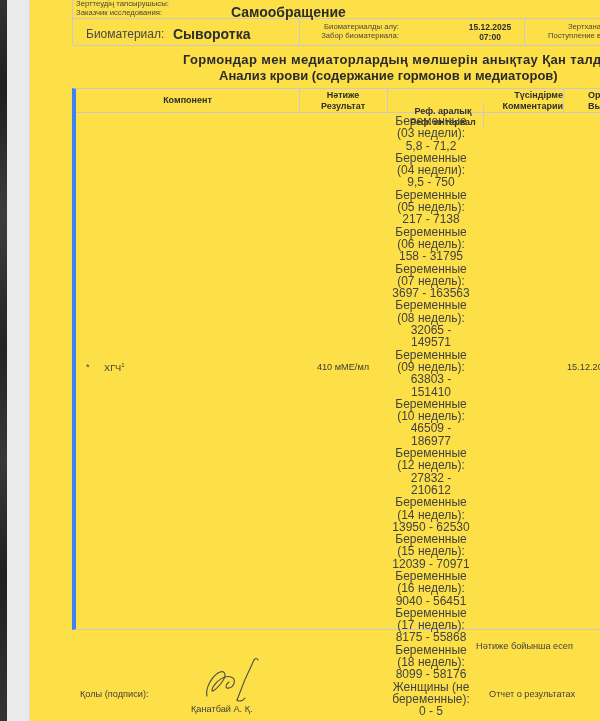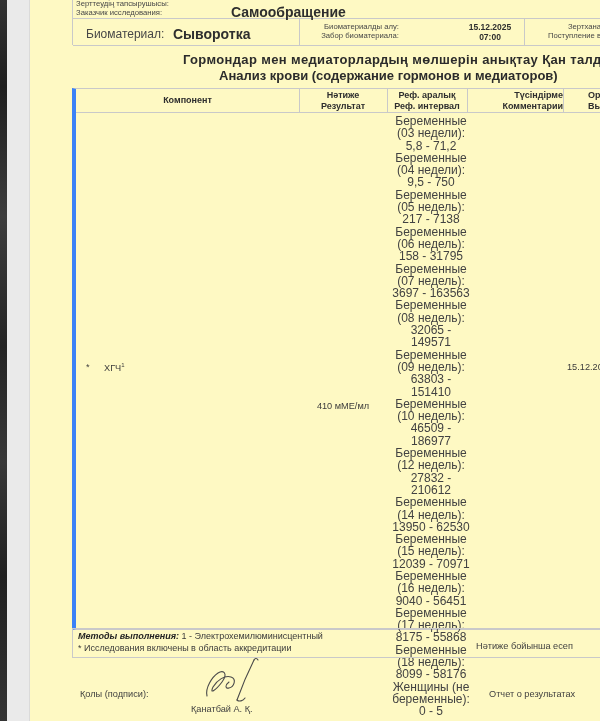--- a/index.html
+++ b/index.html
@@ -1,17 +1,17 @@
 <!DOCTYPE html>
 <html><head>
 <meta charset="utf-8">
 <style>
   html,body{margin:0;padding:0;background:#fff;}
   .screen{
-    position:relative;width:600px;height:721px;overflow:hidden;background:#fef9c3;
+    position:relative;width:600px;height:721px;overflow:hidden;background:#fde047;
     font-family:"Liberation Sans",sans-serif;color:#3d3d3d;
   }
   .abs{position:absolute;}
   
   .edge-dark{left:0;top:0;width:7px;height:721px;
     background:linear-gradient(180deg,#333 0%,#1f1f1f 12%,#3d3d3d 30%,#242424 48%,#383838 64%,#202020 80%,#343434 100%);}
   .edge-gray{left:7px;top:0;width:22px;height:721px;background:#eaeaea;border-right:1px solid #dadada;}
   
   .info-table{left:72px;top:0;width:528px;height:45px;border-left:1px solid #c9c9c9;}
   .row-a{position:absolute;left:0;top:0;width:528px;height:18px;border-bottom:1px solid #c9c9c9;}
@@ -83,63 +83,59 @@
   <div class="abs main-table">
     <div class="thead">
       <div class="th" style="left:0;width:223px;">
         <div>Компонент</div>
         <div></div>
       </div>
       <div class="th" style="left:223px;width:88px;">
         <div>Нәтиже</div>
         <div>Результат</div>
       </div>
-      <div class="th" style="left:311px;width:80px;">
+      <div class="th" style="left:327px;width:80px;margin-top:16px;">
         <div>Реф. аралық</div>
         <div>Реф. интервал</div>
       </div>
       <div class="th" style="left:391px;width:96px;align-items:flex-end;">
         <div>Түсіндірме</div>
         <div>Комментарии</div>
       </div>
       <div class="th" style="left:487px;width:41px;">
         <div>Ор</div>
         <div>Вы</div>
       </div>
     </div>
 
     <div class="abs cell-line" style="left:10px;top:273px;">*</div>
     <div class="abs cell-line" style="left:28px;top:273px;">
       <span>ХГЧ</span><sup>1</sup>
     </div>
-    <div class="abs cell-line" style="left:223px;top:273px;width:88px;text-align:center;margin-top:39px;">410 мМЕ/мл</div>
+    <div class="abs cell-line" style="left:223px;top:273px;width:88px;text-align:center;">410 мМЕ/мл</div>
     <div class="abs ref-list">
         <div>Беременные (03 недели): 5,8 - 71,2</div>
         <div>Беременные (04 недели): 9,5 - 750</div>
         <div>Беременные (05 недель): 217 - 7138</div>
         <div>Беременные (06 недель): 158 - 31795</div>
         <div>Беременные (07 недель): 3697 - 163563</div>
         <div>Беременные (08 недель): 32065 - 149571</div>
         <div>Беременные (09 недель): 63803 - 151410</div>
         <div>Беременные (10 недель): 46509 - 186977</div>
         <div>Беременные (12 недель): 27832 - 210612</div>
         <div>Беременные (14 недель): 13950 - 62530</div>
         <div>Беременные (15 недель): 12039 - 70971</div>
         <div>Беременные (16 недель): 9040 - 56451</div>
         <div>Беременные (17 недель): 8175 - 55868</div>
         <div>Беременные (18 недель): 8099 - 58176</div>
         <div>Женщины (не беременные): 0 - 5</div>
       </div>
     <div class="abs cell-line" style="left:491px;top:273px;white-space:nowrap;">15.12.2025</div>
   </div>
 
-  <div class="abs methods">
-    <div><b><i>Методы выполнения:</i></b> <span>1 - Электрохемилюминисцентный</span></div>
-    <div>* Исследования включены в область аккредитации</div>
-  </div>
 
   <div class="abs foot-txt" style="left:80px;top:689px;">Қолы (подписи):</div>
 
   <svg class="abs sig-svg" width="64" height="48" viewBox="0 0 64 48">
     <path d="M7,39 C5,31 12,20 18,16 C24,12 28,17 22,25 C16,33 9,38 13,30 C17,23 25,18 31,20 C37,22 34,30 29,31 C25,32 25,28 29,25"></path>
     <path d="M54,3 C49,13 42,29 37,43"></path>
     <path d="M54,3 C55,1 57,1 58,3"></path>
     <path d="M37,43 C39,45 43,44 45,41"></path>
   </svg>
 

